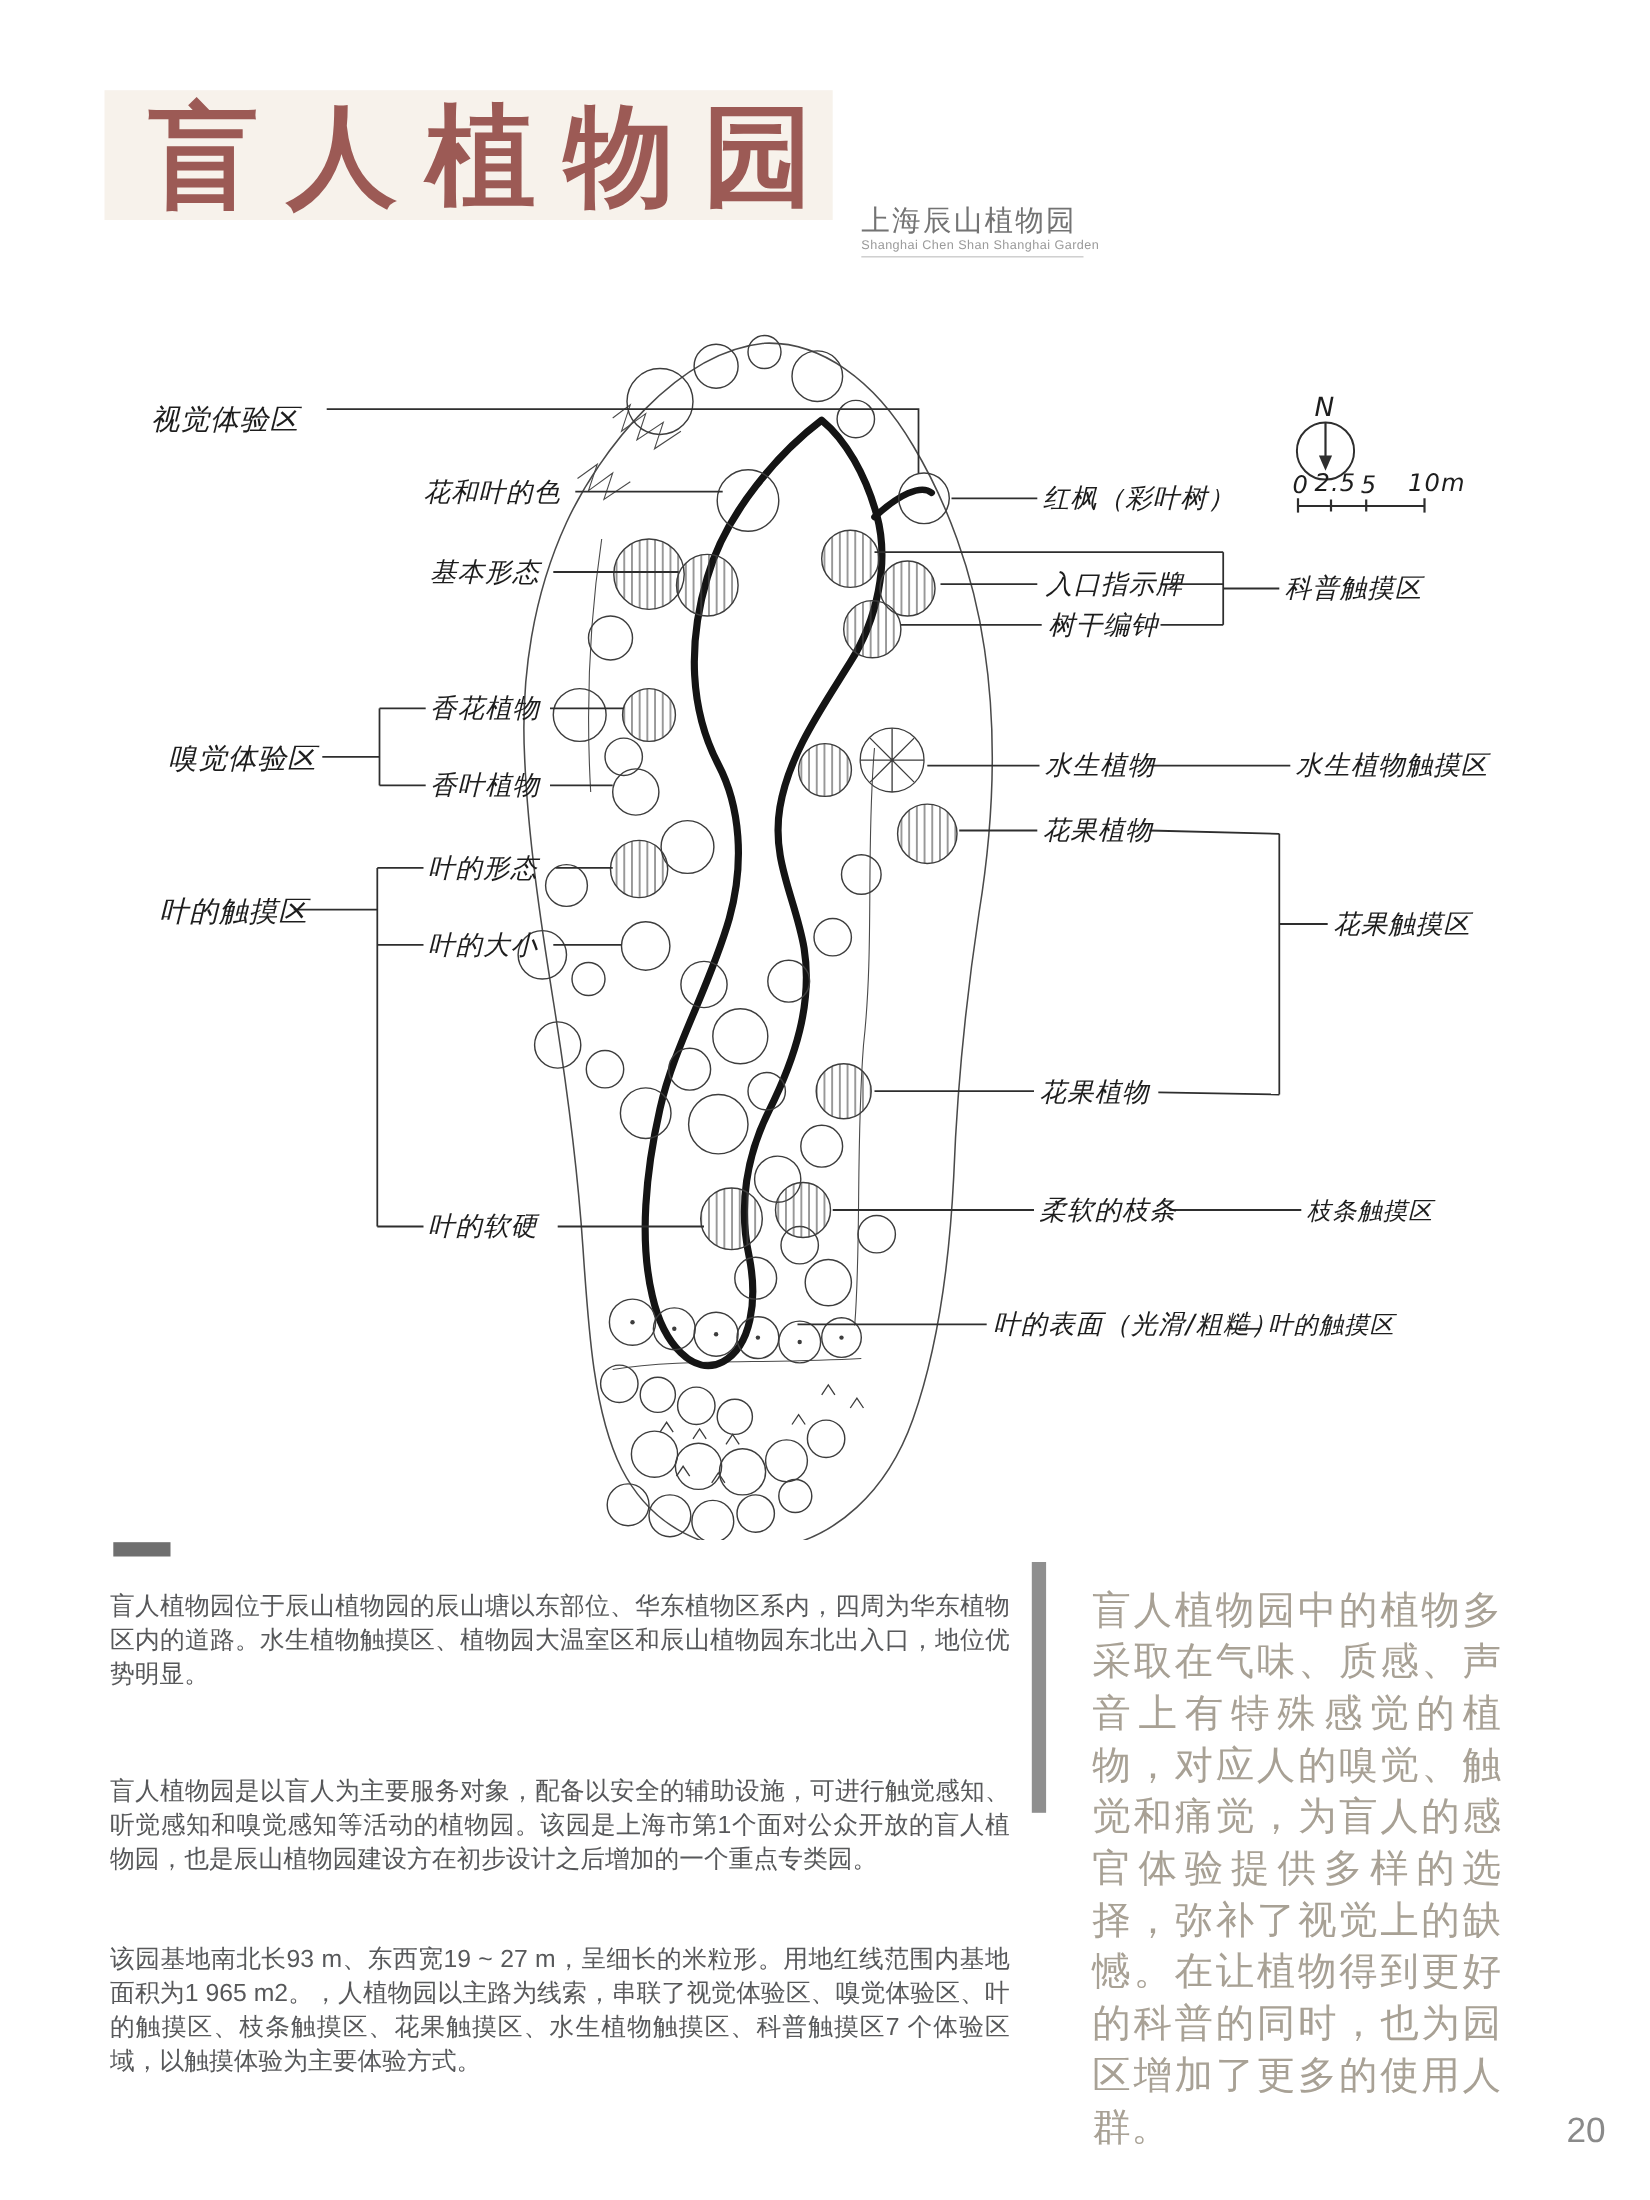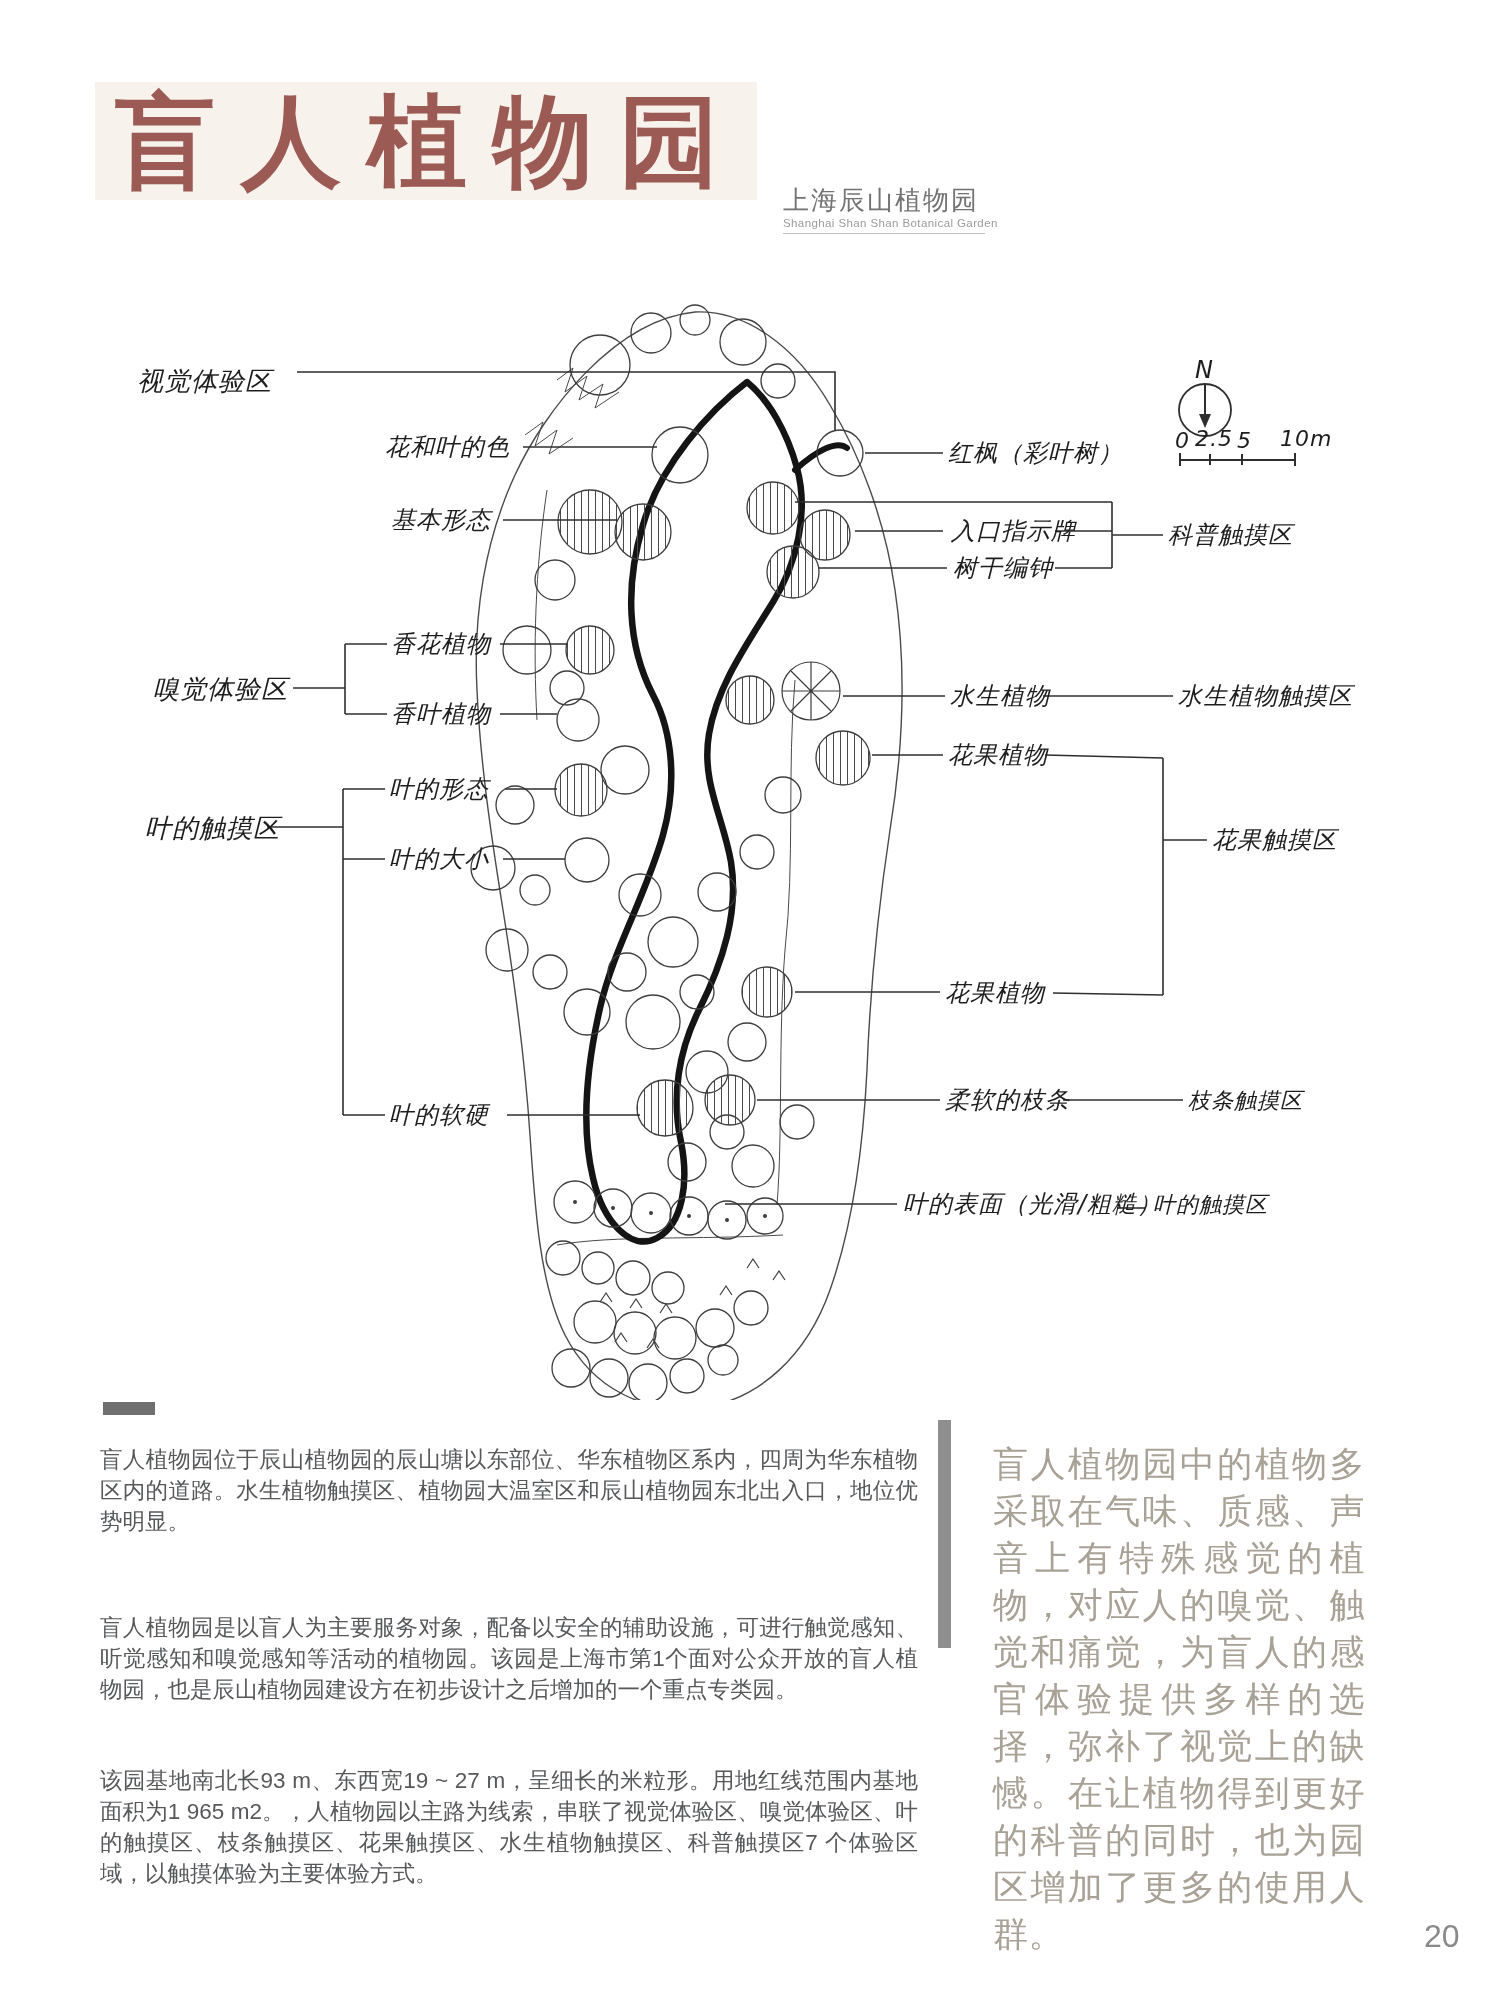--- a/index.html
+++ b/index.html
@@ -9,21 +9,21 @@
     font-family:"Liberation Sans","DejaVu Sans",sans-serif;
   }
   
   .title-block{
     position:absolute;left:95px;top:82px;width:662px;height:118px;
     background:#f7f2eb;display:flex;align-items:center;
   }
   .main-title{
     font-family:"DejaVu Serif","Liberation Serif",serif;
     font-weight:bold;font-size:100px;line-height:1;
-    color:#9c5a55;letter-spacing:26px;padding-left:20px;white-space:nowrap;
+    color:#9c5a55;letter-spacing:26px;padding-left:40px;white-space:nowrap;
   }
   .subtitle-cn{
     position:absolute;left:783px;top:183px;font-size:26px;color:#737373;
     letter-spacing:2px;
   }
   .subtitle-en{
     position:absolute;left:783px;top:217px;font-size:11.5px;color:#9a9a9a;
     letter-spacing:.4px;
   }
   .subtitle-rule{
@@ -63,21 +63,21 @@
 </style>
 </head>
 <body>
 
 <div class="page">
 
   <div class="title-block">
     <div class="main-title">盲人植物园</div>
   </div>
   <div class="subtitle-cn">上海辰山植物园</div>
-  <div class="subtitle-en">Shanghai Shan Shan Botanical Garden</div>
+  <div class="subtitle-en">Shanghai Chen Shan Shanghai Garden</div>
   <div class="subtitle-rule"></div>
 
   <div class="map-wrap">
     <svg width="1320" height="1150" viewBox="0 0 1320 1150" xmlns="http://www.w3.org/2000/svg">
       <defs>
         <pattern id="hatch" width="7" height="7" patternUnits="userSpaceOnUse">
           <path d="M3.5,0 V7" stroke="#4a4a4a" stroke-width="1"></path>
         </pattern>
       </defs>
 

